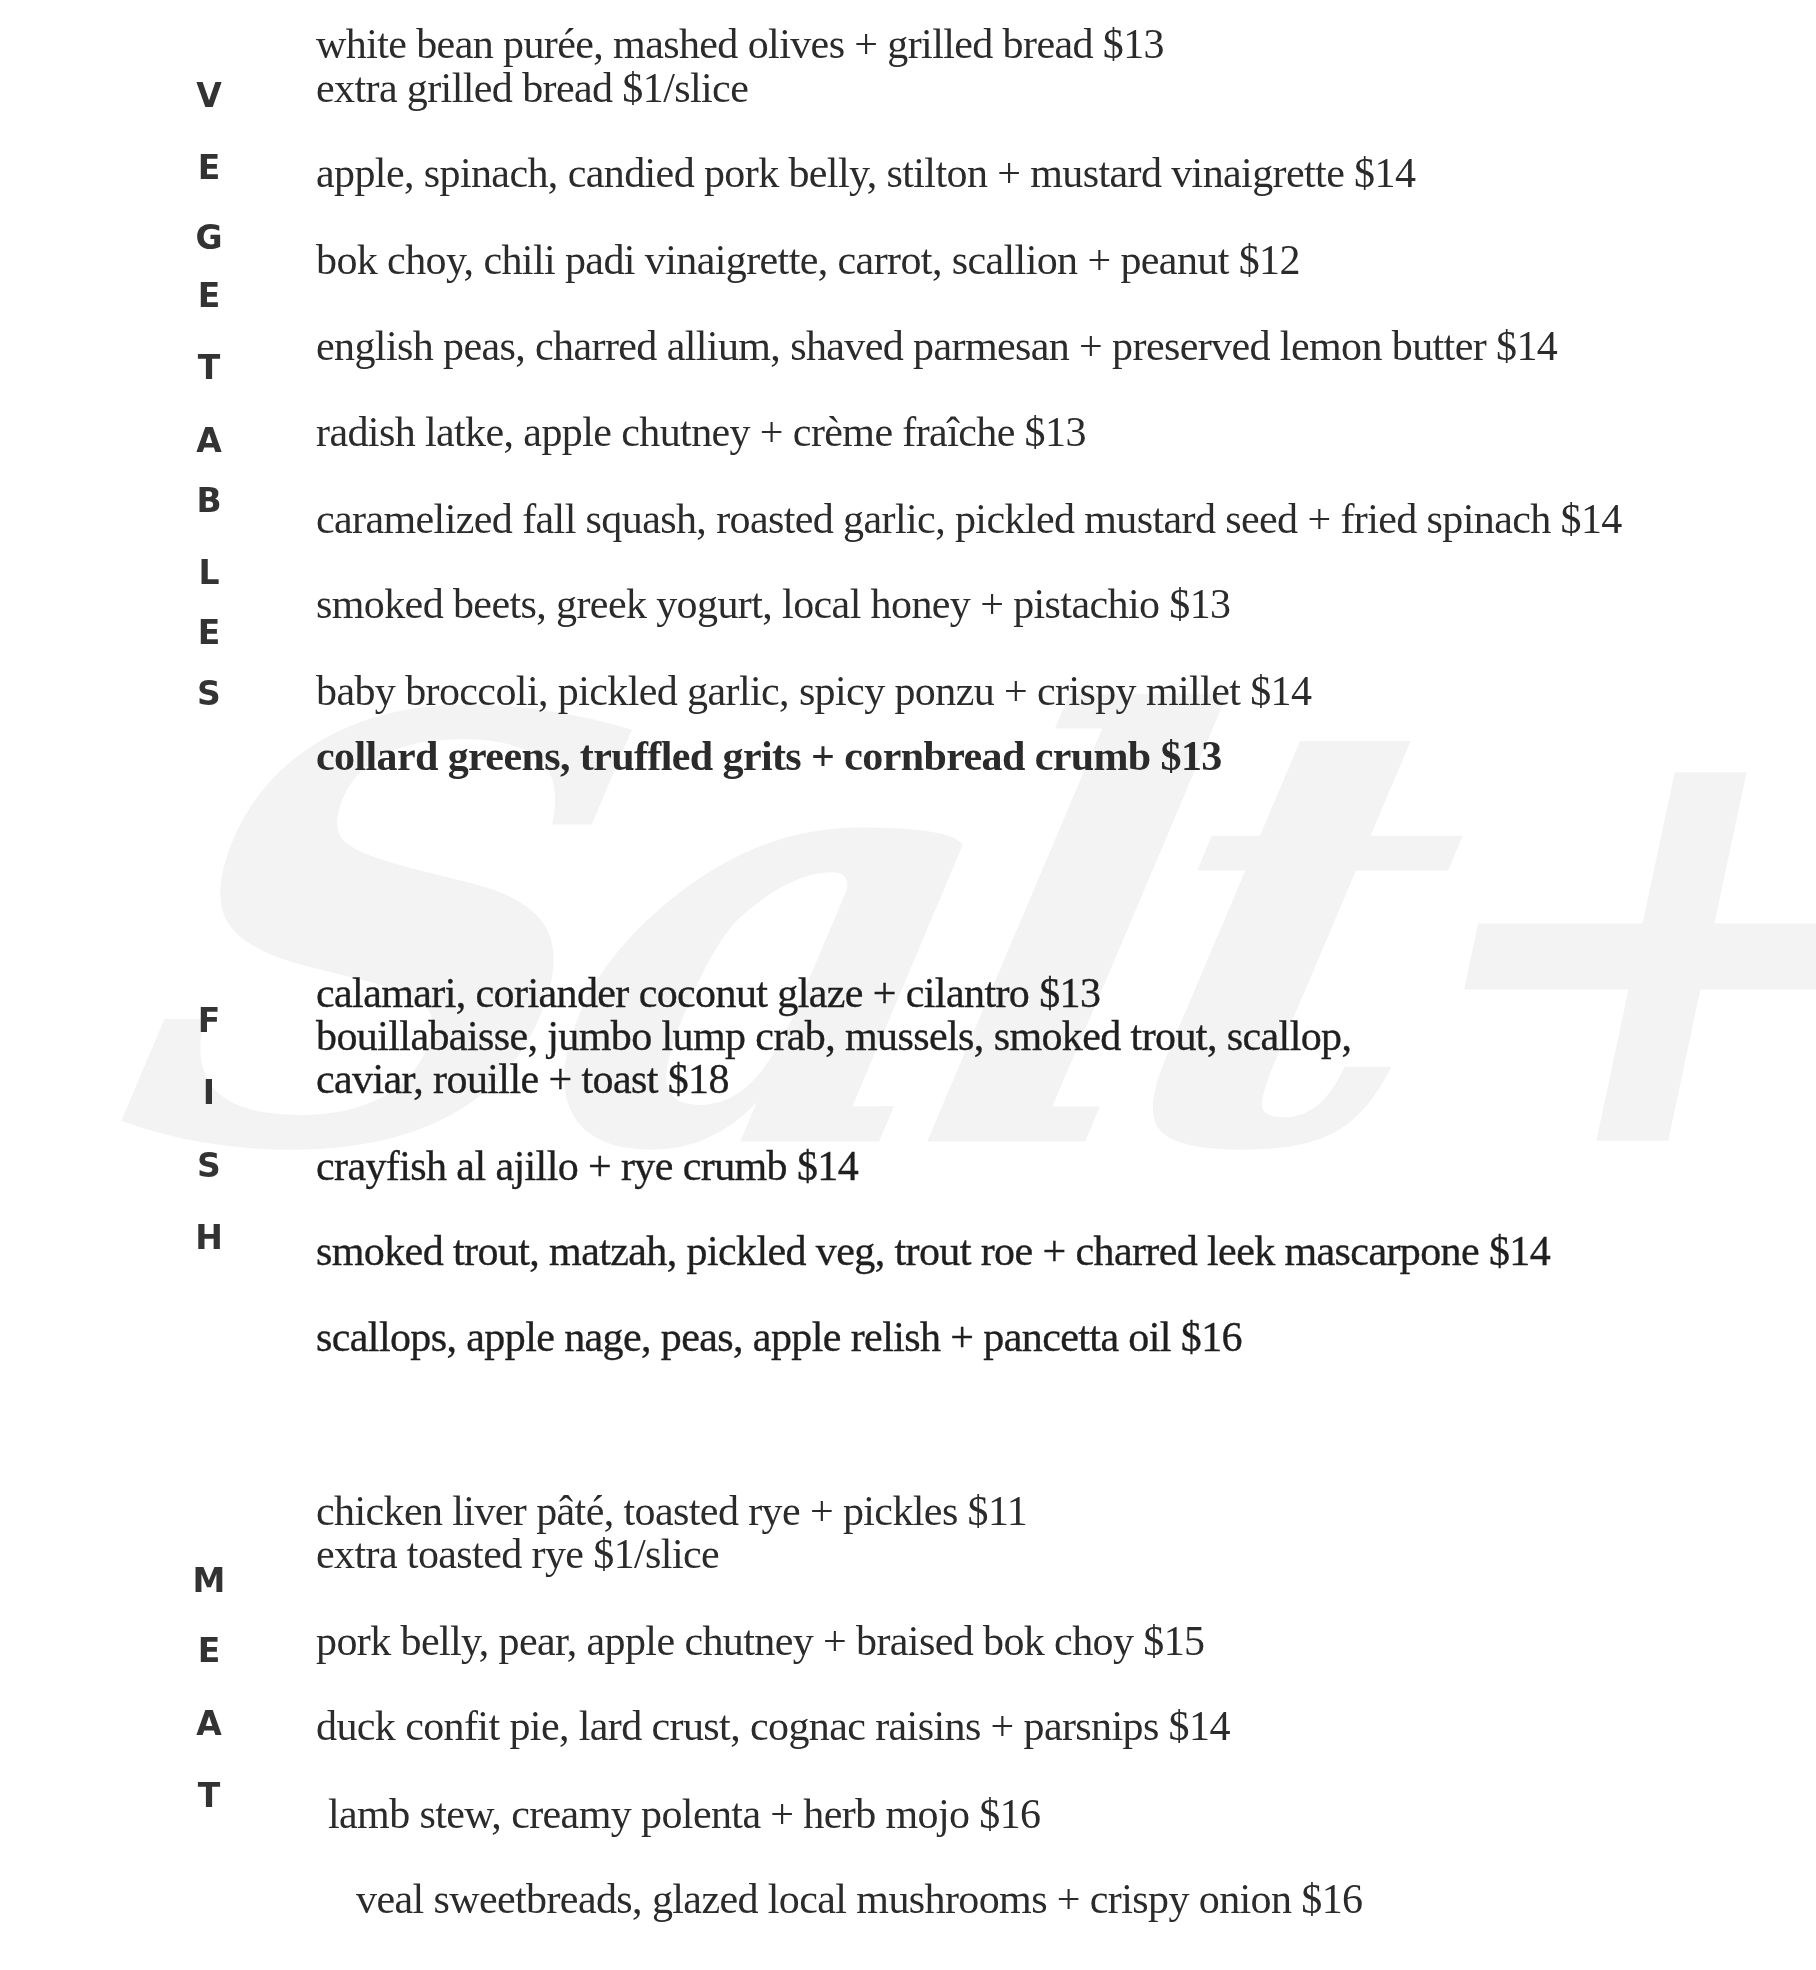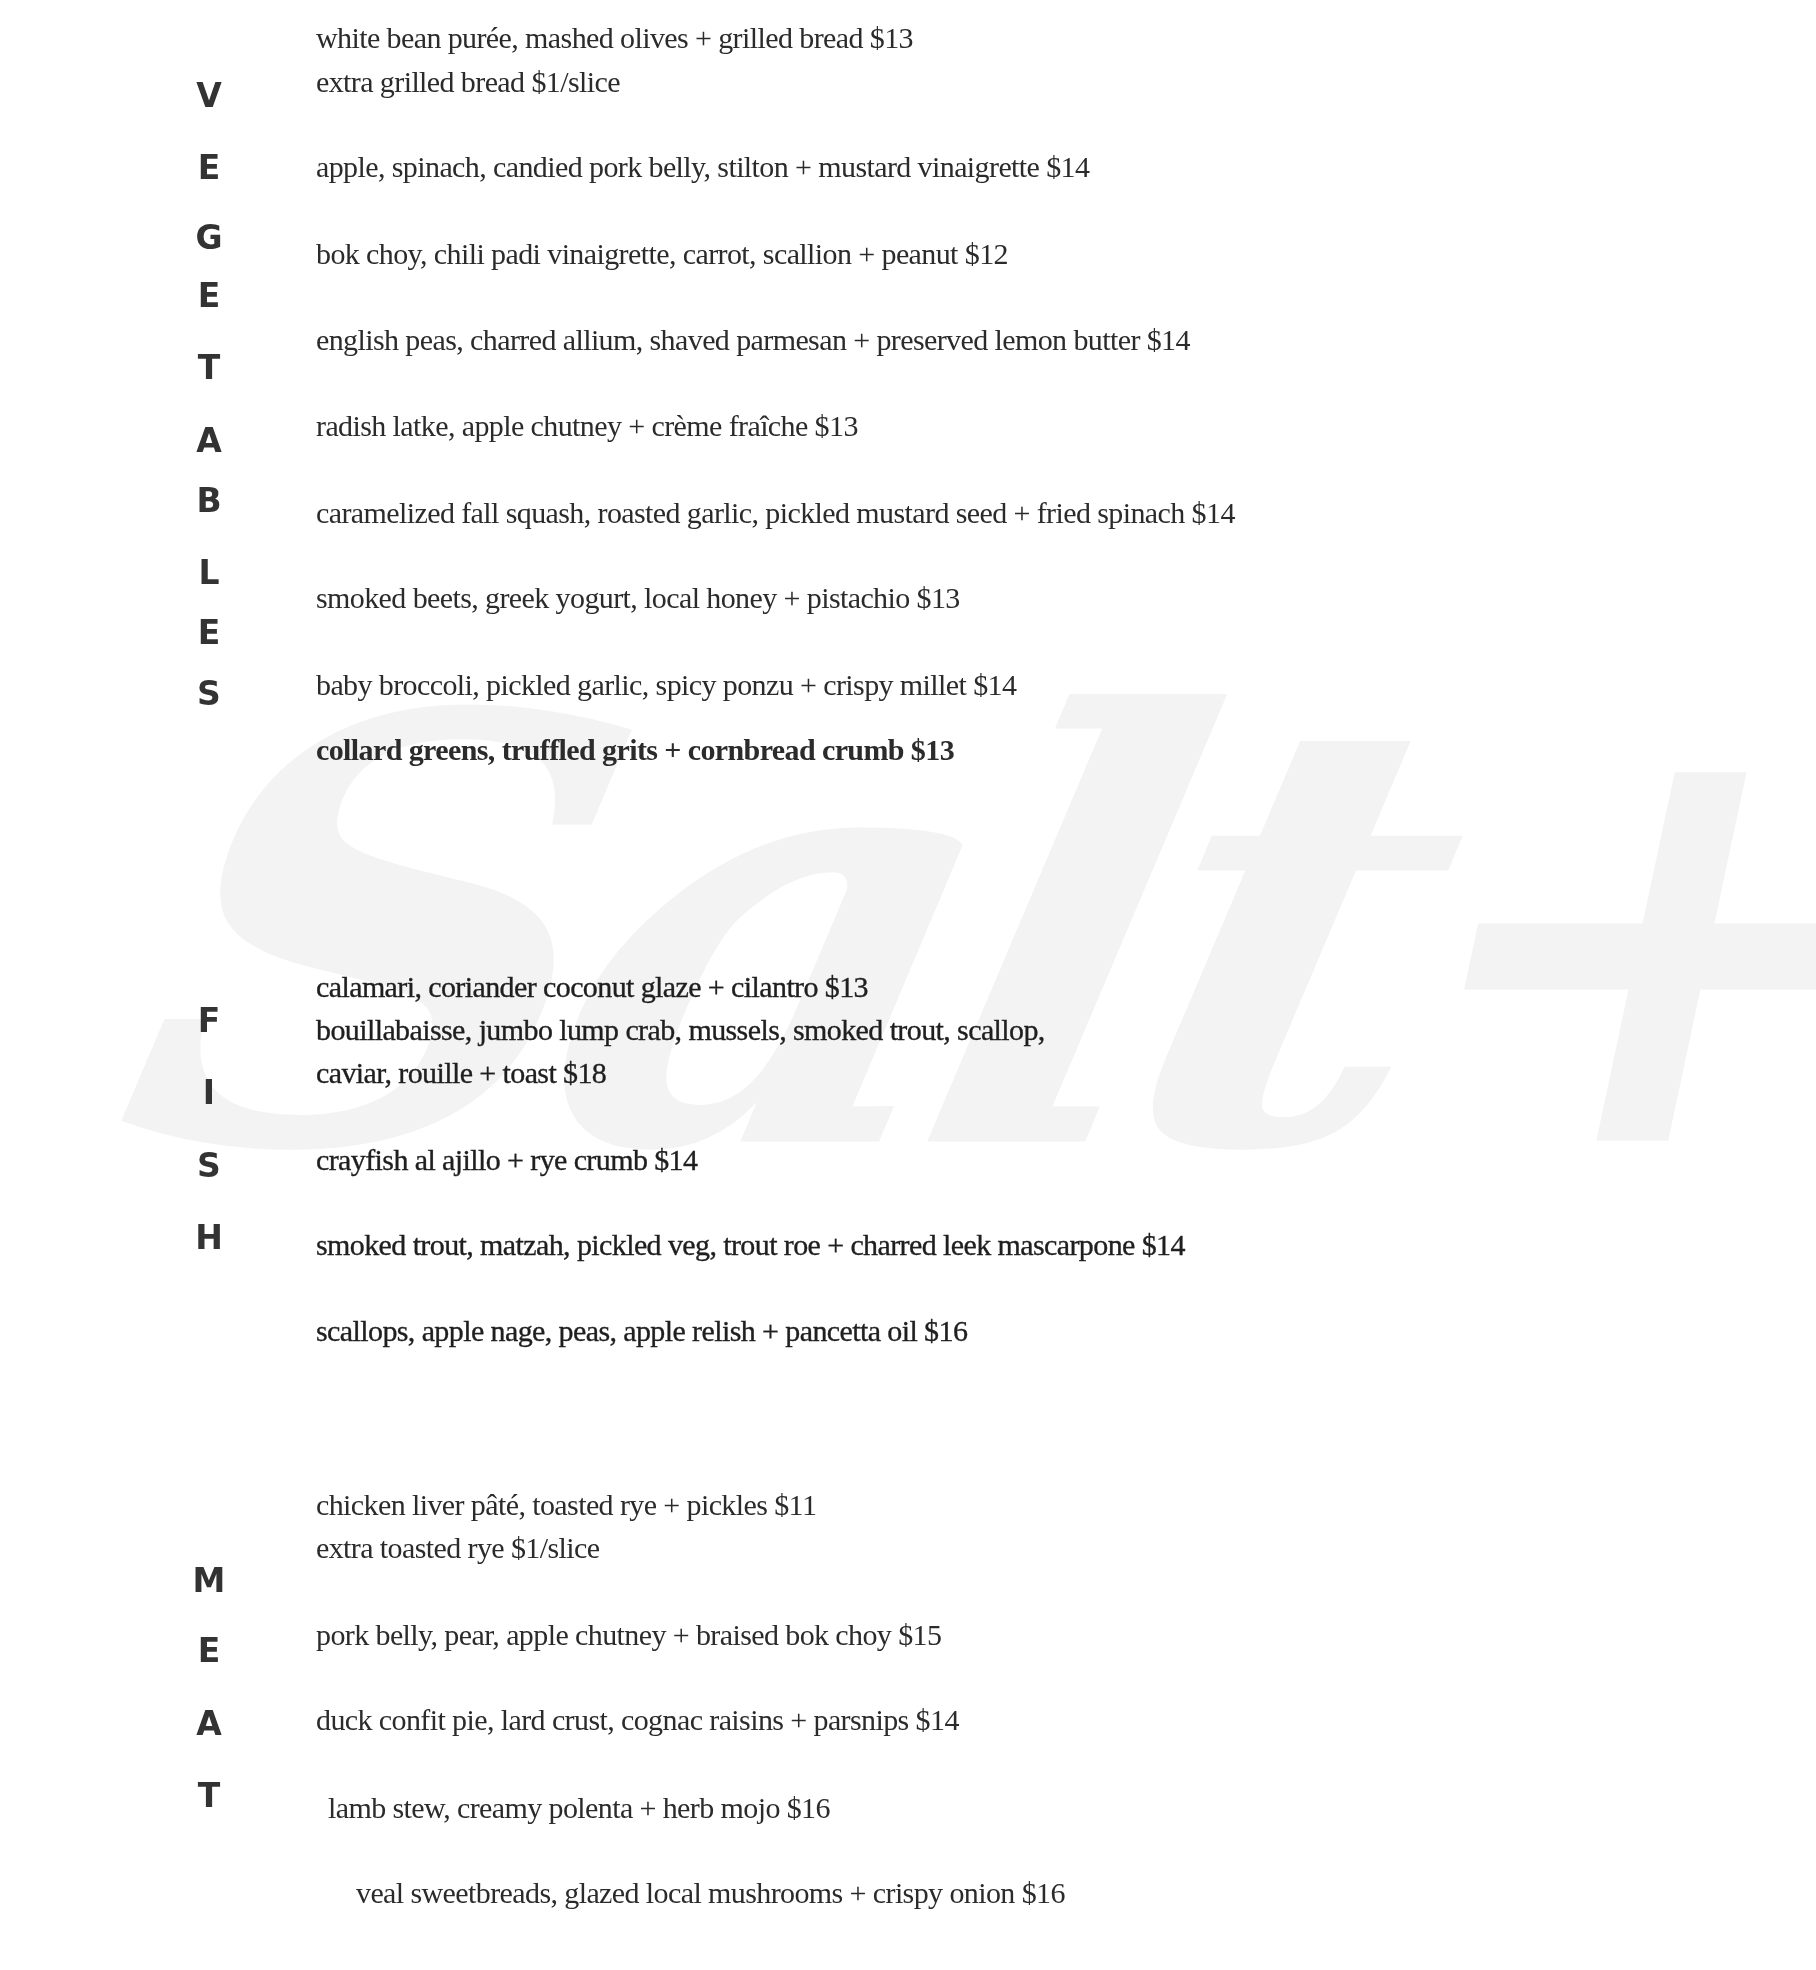--- a/index.html
+++ b/index.html
@@ -68,21 +68,21 @@
     line-height: 1;
     color: #333333;
     z-index: 1;
   }
 
   
   .menu-line {
     position: absolute;
     left: 316px;
     font-family: "Liberation Serif", serif;
-    font-size: 30px;
+    font-size: 42px;
     line-height: 1;
     color: #2b2b2b;
     white-space: nowrap;
     letter-spacing: -0.6px;
     word-spacing: 0px;
     z-index: 1;
   }
   .fish .menu-line {
     color: #1f1f1f;
     -webkit-text-stroke: 0.35px #1f1f1f;

